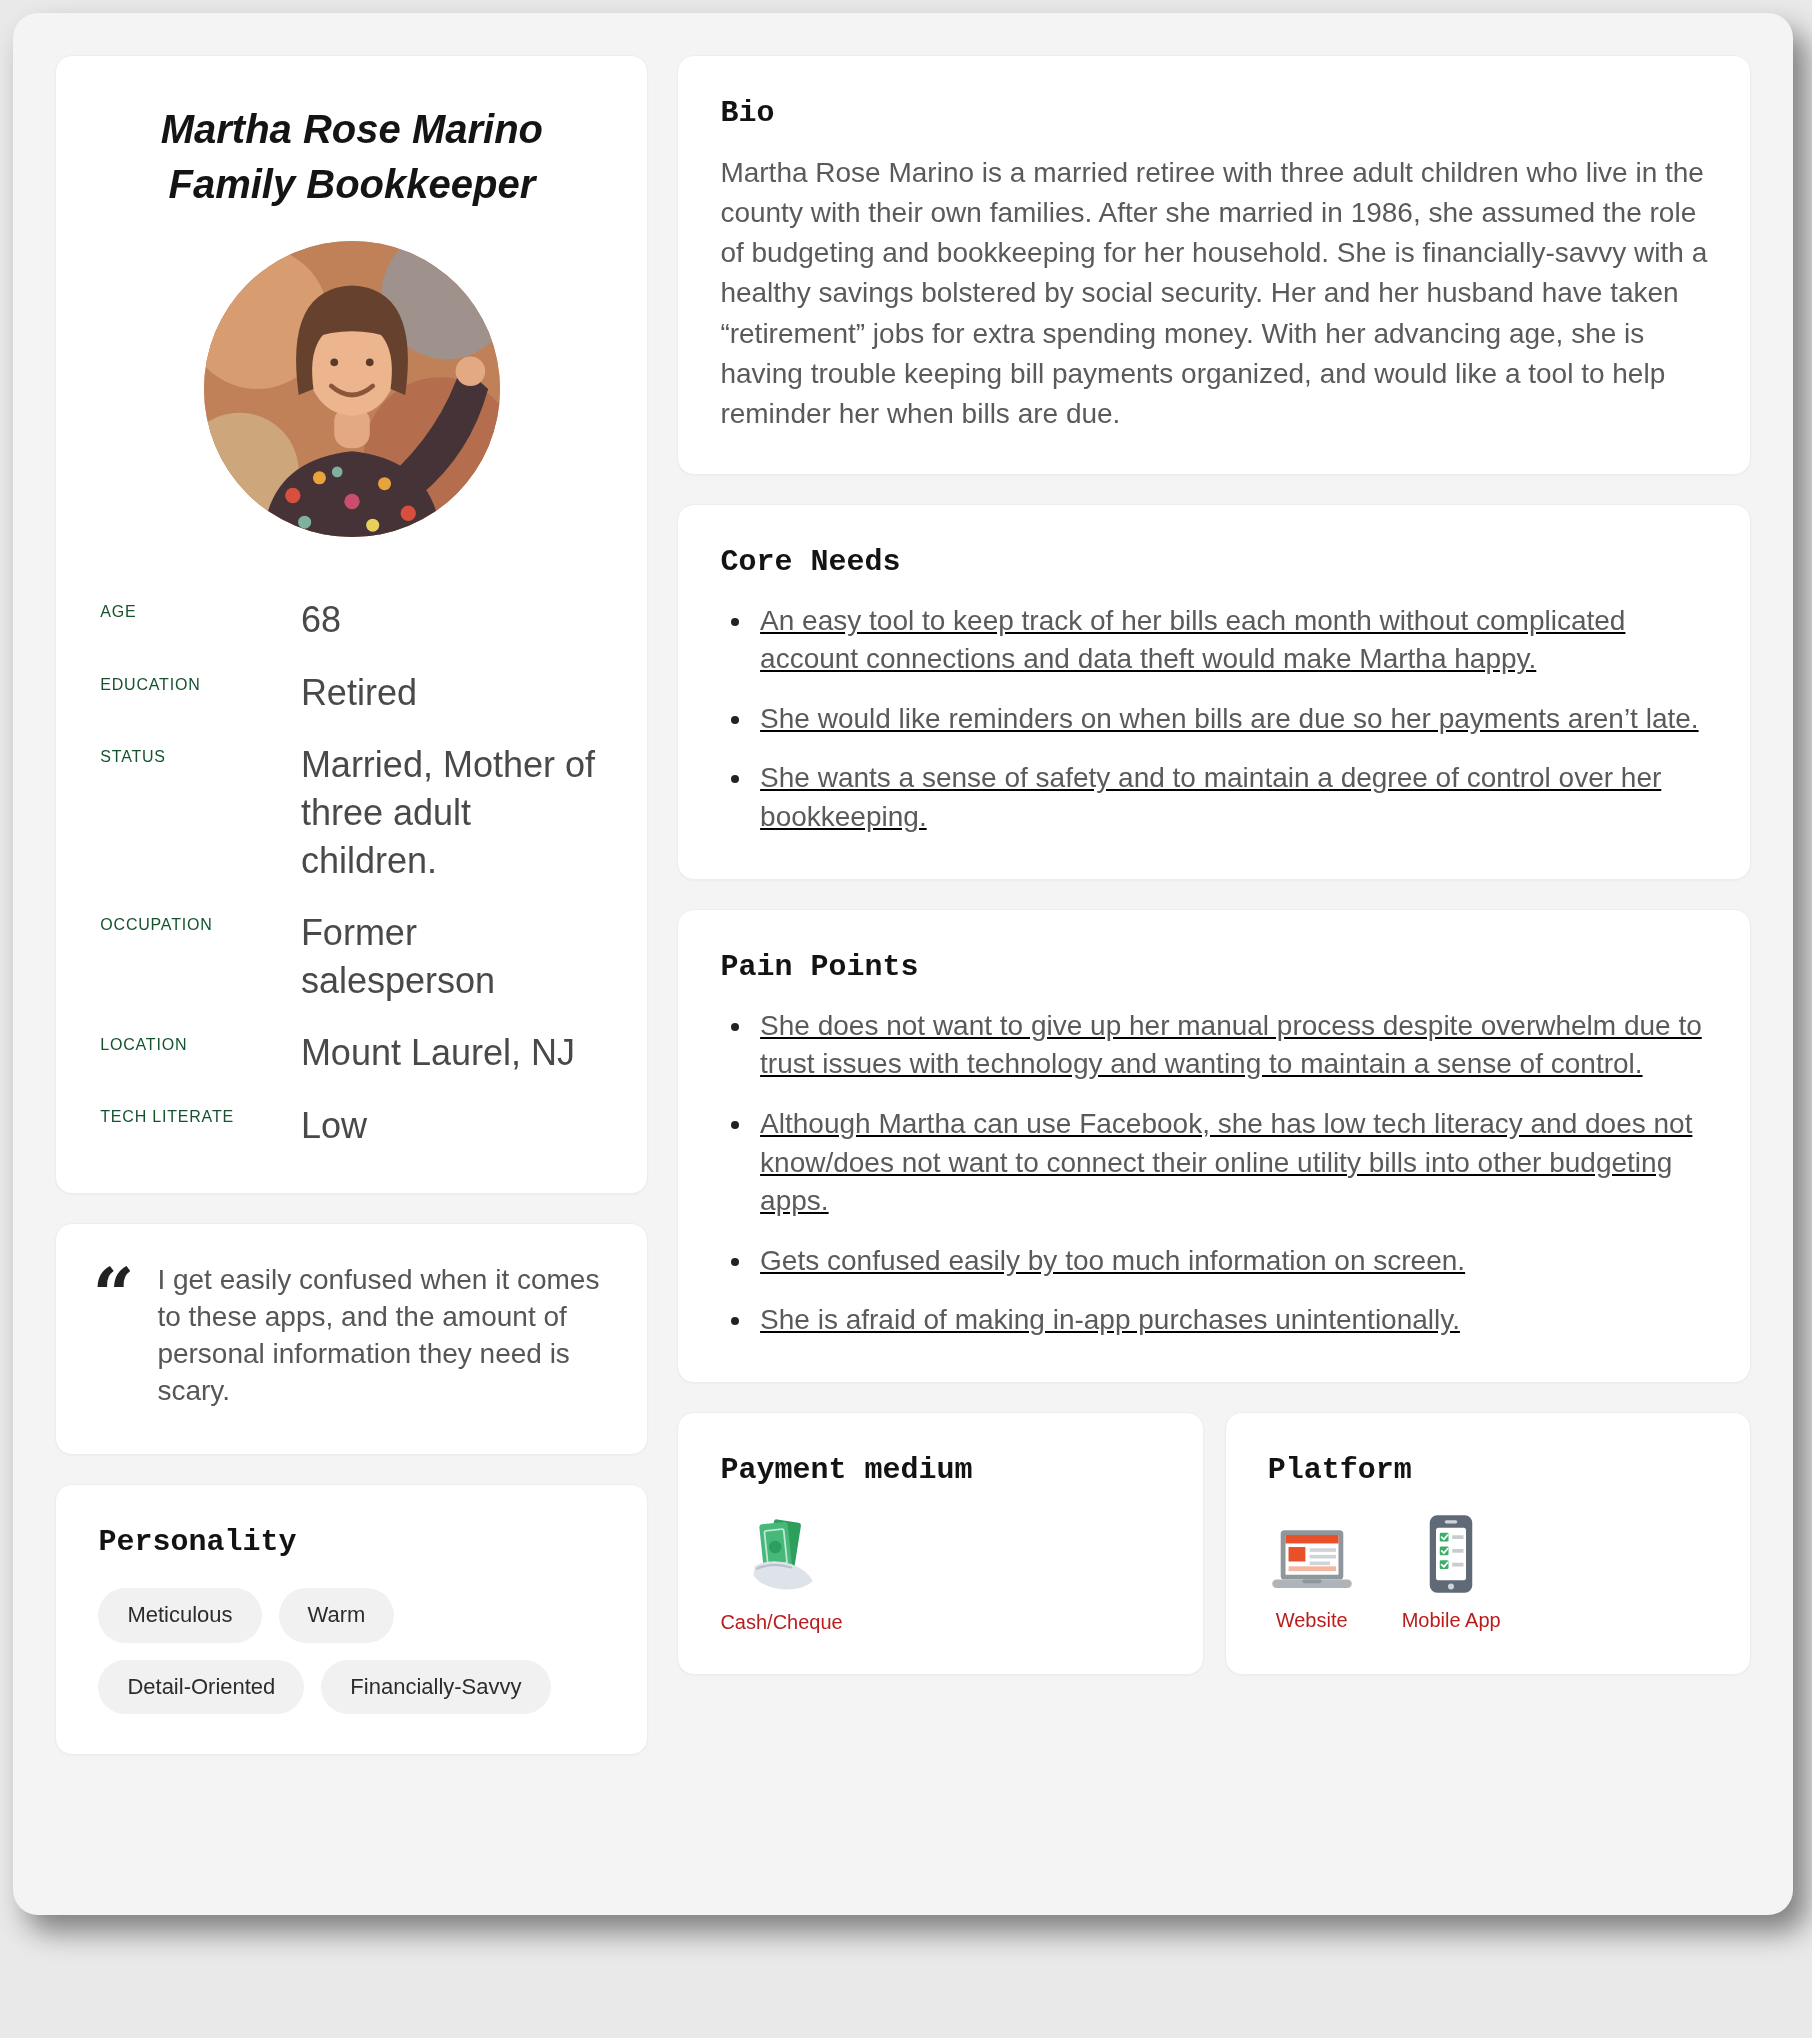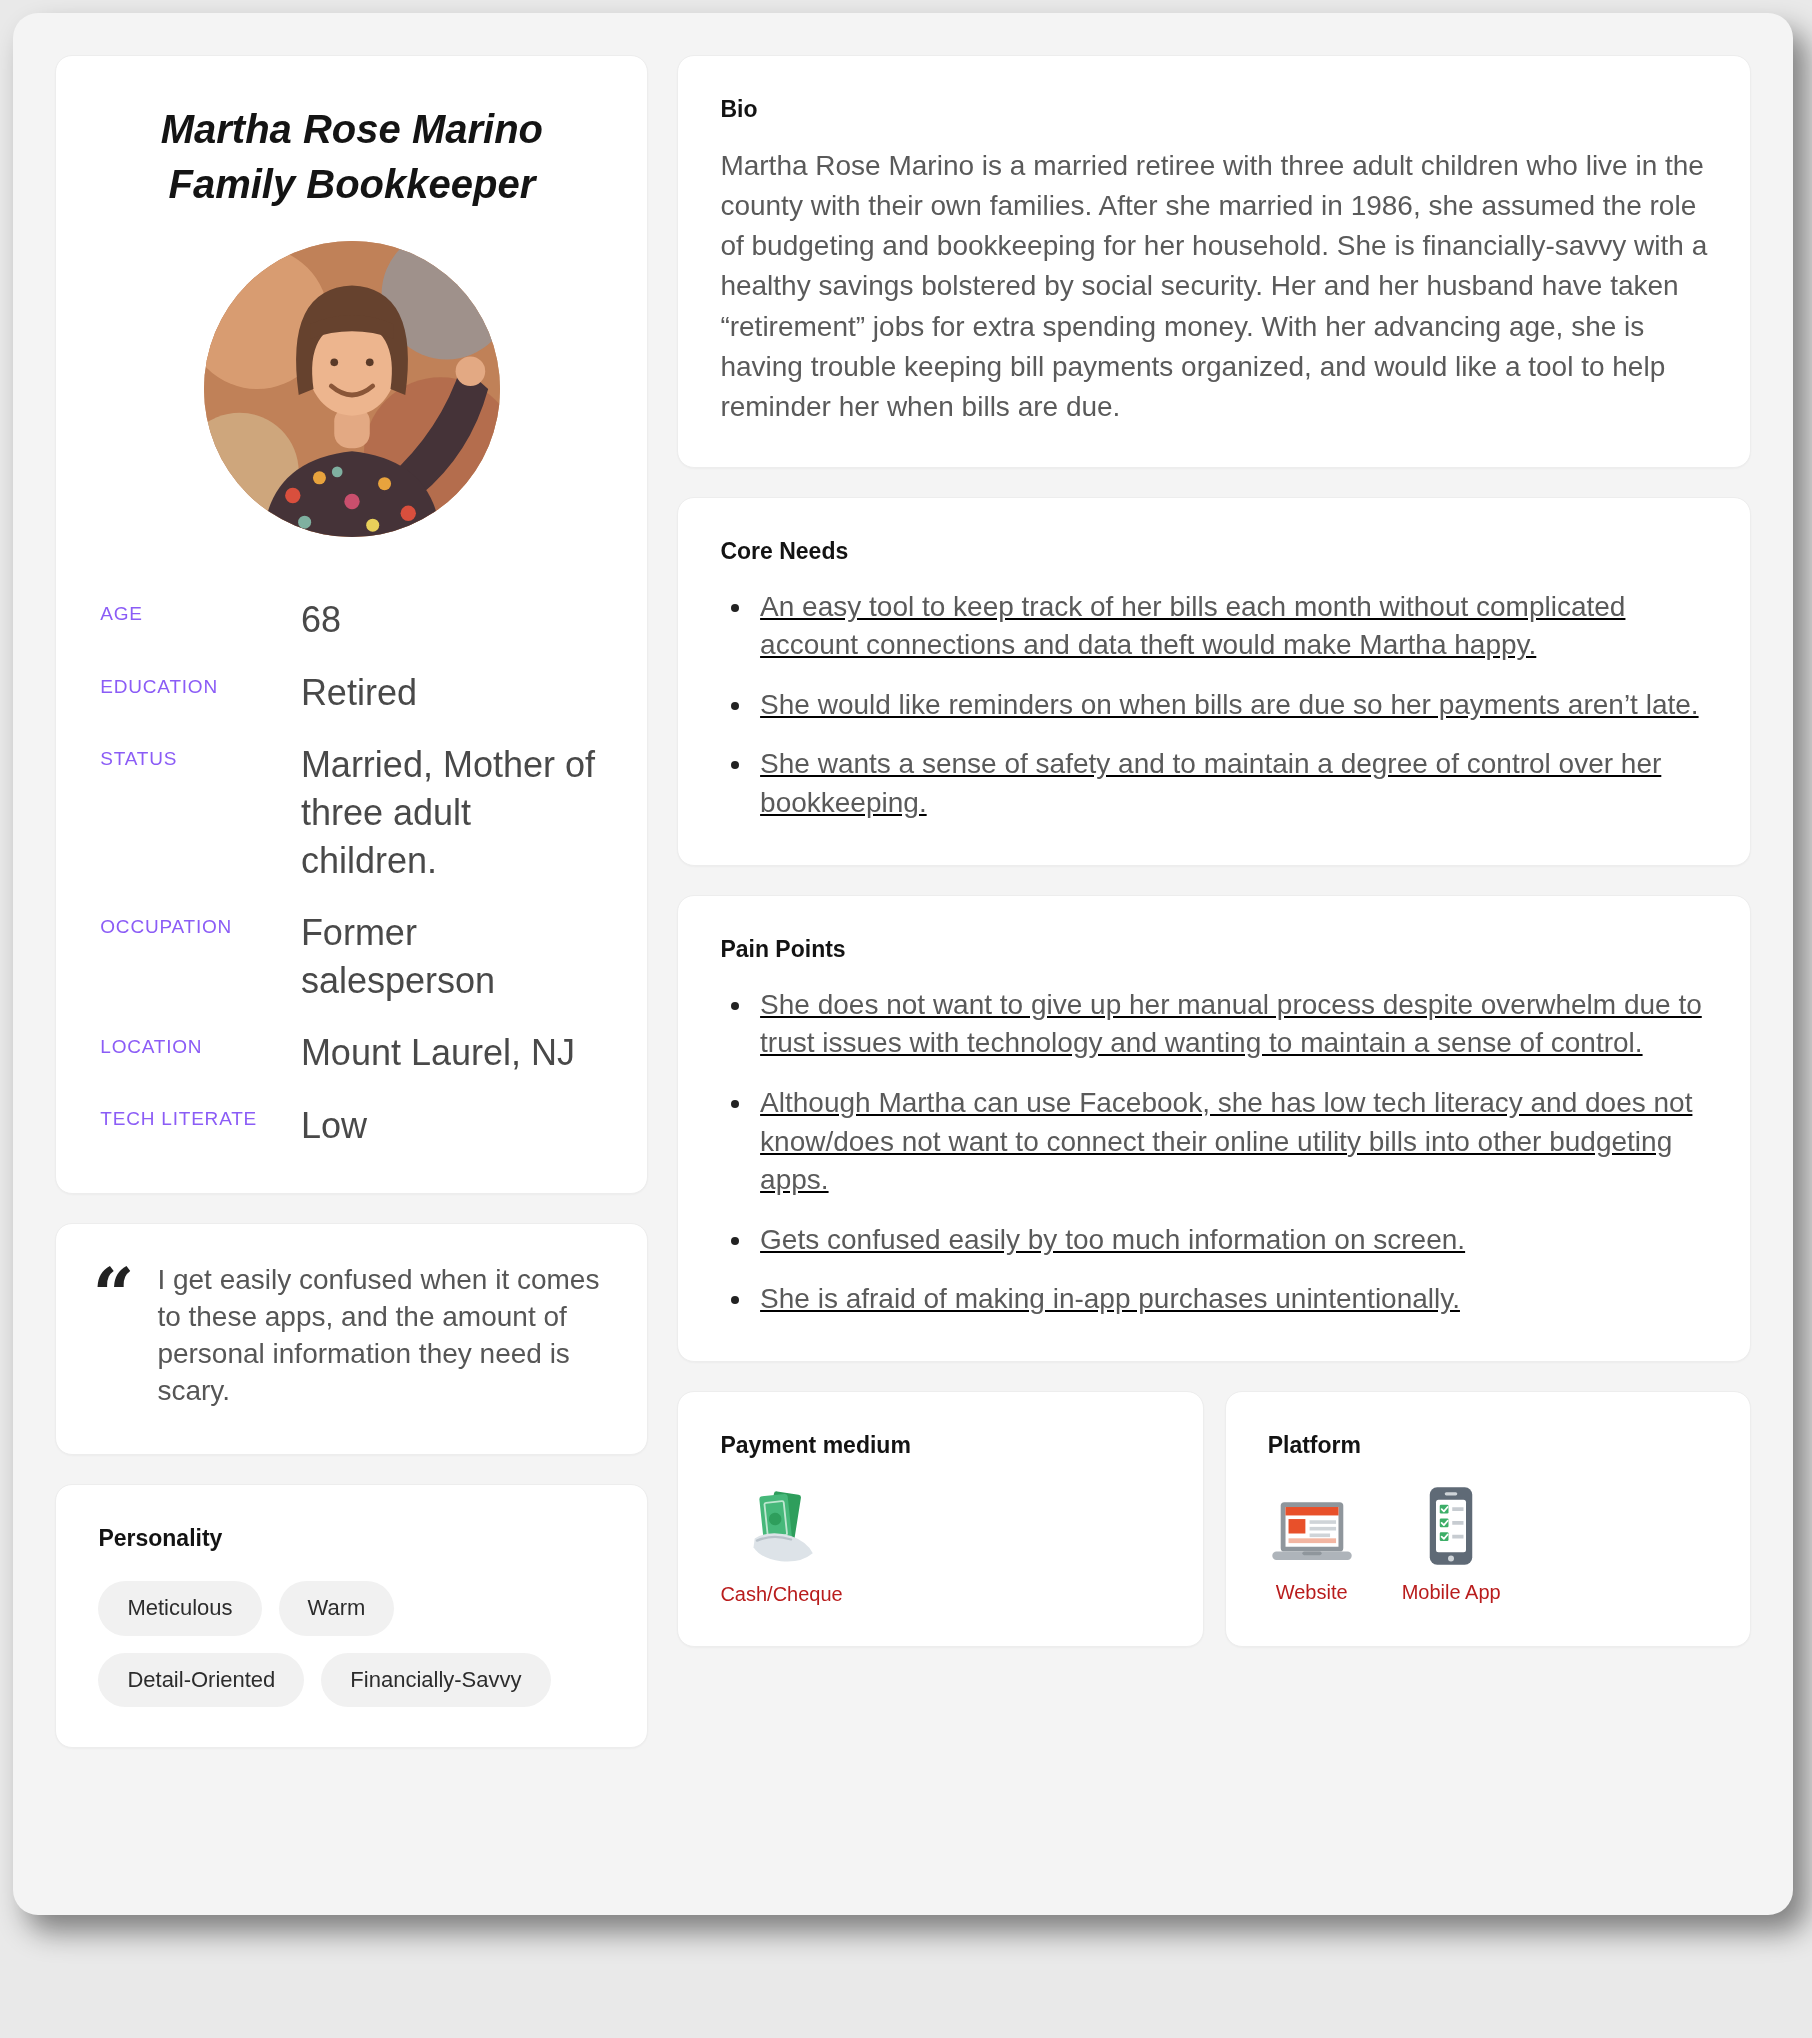--- a/index.html
+++ b/index.html
@@ -26,30 +26,30 @@
   .name { text-align: center; font-size: 40px; font-weight: 700; color: #141414; line-height: 1.38; padding-top: 5.7px; font-style: italic; }
   .name span { display: block; }
   .photo {
     width: 296px; height: 296px; border-radius: 50%; overflow: hidden;
     margin: 29px auto 59px auto; background: #c98f6a;
   }
   .photo svg { display: block; width: 100%; height: 100%; }
   .attrs { padding: 0 1.9px; }
   .attr-row { display: grid; grid-template-columns: 191px 1fr; gap: 9.6px; margin-bottom: 25px; align-items: start; }
   .attr-row:last-child { margin-bottom: 4px; }
-  .attr-label { font-size: 19px; letter-spacing: 0.8px; color: #8b5cf6; font-weight: 500; padding-top: 6.7px; text-transform: uppercase; }
+  .attr-label { font-size: 16px; letter-spacing: 0.8px; color: #14532d; font-weight: 500; padding-top: 6.7px; text-transform: uppercase; }
   .attr-value { font-size: 36px; color: #494949; line-height: 1.32; }
 
   
   .quote-panel { display: flex; gap: 23px; align-items: flex-start; padding: 38px 40px 44px 36px; }
   .quote-mark { font-family: "DejaVu Serif", serif; font-size: 73px; font-weight: 700; color: #222; line-height: 0.9; height: 40px; overflow: visible; }
   .quote-text { font-size: 28px; color: #565656; line-height: 1.32; }
 
   
-  .section-title { font-size: 23px; font-weight: 700; color: #131313; }
+  .section-title { font-size: 30px; font-weight: 700; color: #131313; font-family: Liberation Mono, monospace; }
   .tags { display: flex; flex-wrap: wrap; gap: 17px; margin-top: 29px; }
   .tag { background: #f1f1f1; border-radius: 955px; padding: 14.3px 29px; font-size: 22px; color: #2c2c2c; white-space: nowrap; }
 
   
   .body-text { font-size: 28px; color: #5a5a5a; line-height: 1.43; }
   .panel .section-title { margin-bottom: 23px; }
   ul.bullets { margin: 1.9px 0 0 0; padding-left: 34px; text-decoration: underline; }
   ul.bullets li { font-size: 28px; color: #5a5a5a; line-height: 1.38; margin-bottom: 21px; padding-left: 5.7px; }
   ul.bullets li:last-child { margin-bottom: 1.9px; }
   ul.bullets li::marker { color: #222; }

